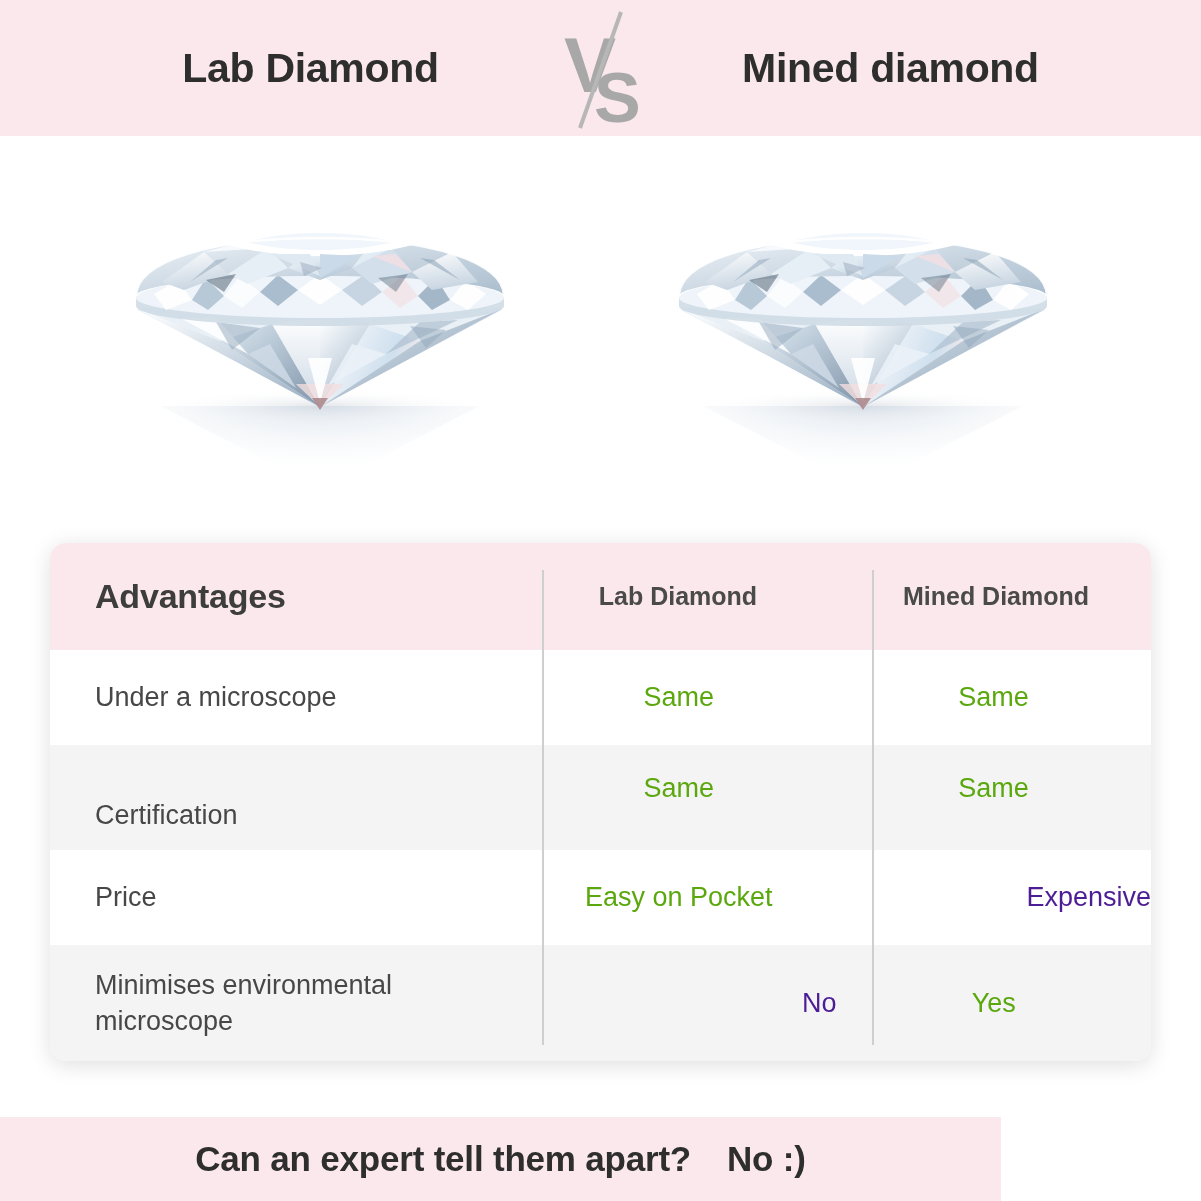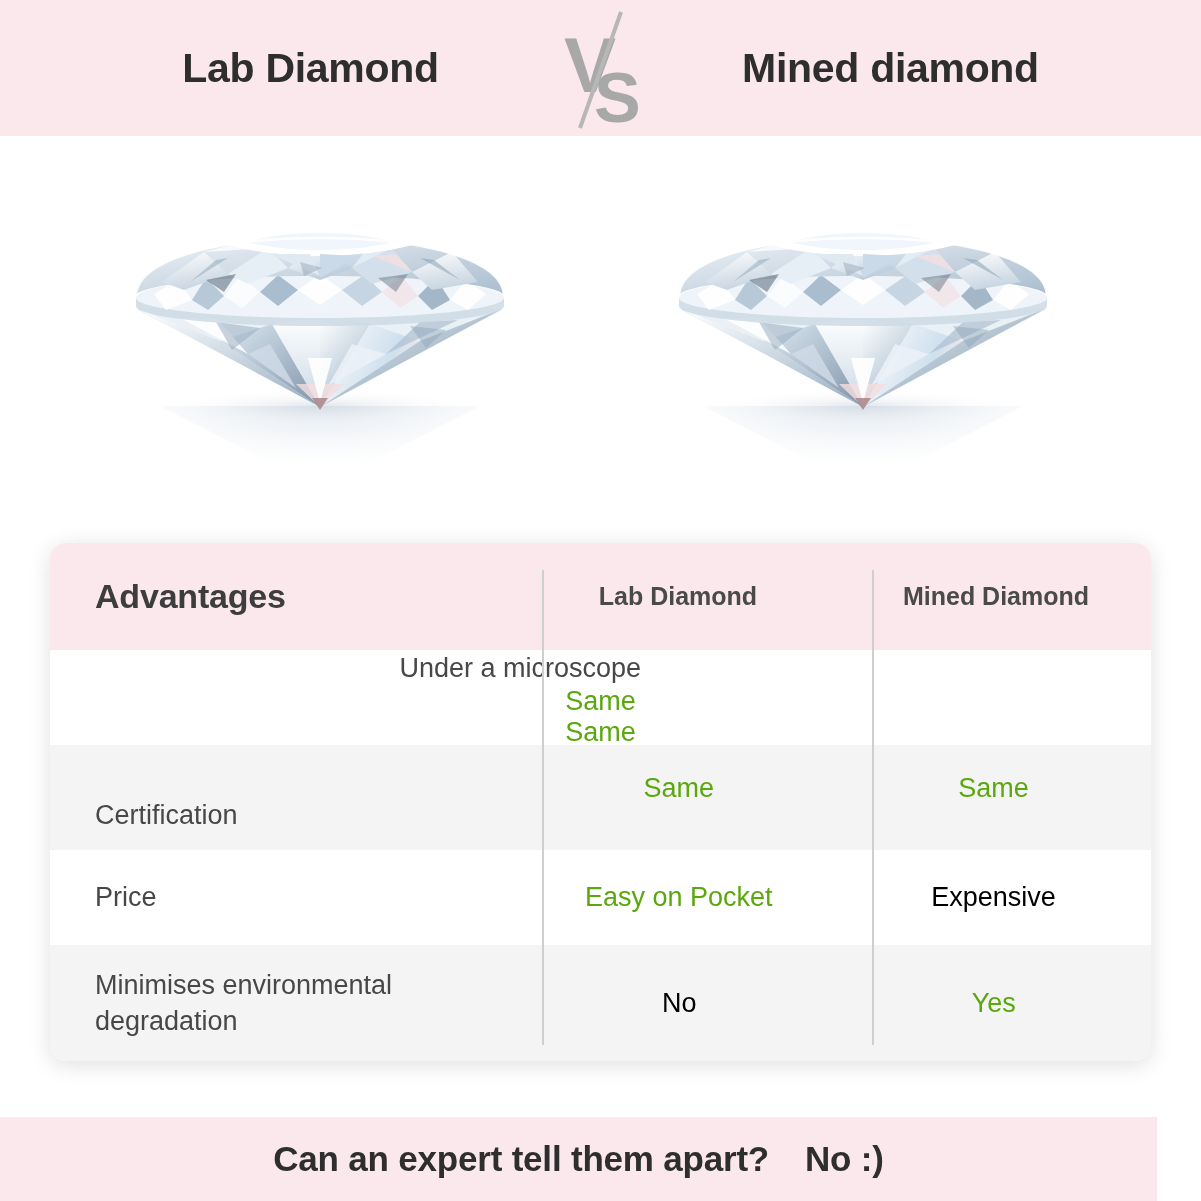--- a/index.html
+++ b/index.html
@@ -108,38 +108,38 @@
     box-sizing: border-box;
     font-size: 27px;
     font-weight: normal;
   }
   .cell-val.head {
     font-size: 25px;
     font-weight: bold;
     color: #4a4a4a;
   }
   .cell-val.green { color: #5ba80e; }
-  .cell-val.red   { color: #000000; }
+  .cell-val.red   { color: #4c1d95; text-align: right; }
 
   
   .vdiv {
     position: absolute;
     top: 27px;
     width: 2px;
     height: 475px;
     background: #cfcfcf;
   }
   .vdiv.a { left: 492px; }
   .vdiv.b { left: 822px; }
 
   
   .bottom-band {
     position: absolute;
     left: 0; top: 1117px;
-    width: 1157px;
+    width: 1001px;
     height: 84px;
     background: #fbe8ec;
     display: flex;
     align-items: center;
     justify-content: center;
     text-align: right;
   }
   .bottom-text {
     font-size: 35px;
     font-weight: bold;
@@ -343,40 +343,40 @@
 </div>
 
 <div class="card">
 
   <div class="row head">
     <div class="cell-label head">Advantages</div>
     <div class="cell-val head">Lab Diamond</div>
     <div class="cell-val head">Mined Diamond</div>
   </div>
 
-  <div class="row row-white" style="top:107px; height:95px;flex-direction:column;">
+  <div class="row row-white" style="top:107px; height:95px;">
     <div class="cell-label">Under a microscope</div>
     <div class="cell-val green">Same</div>
     <div class="cell-val green">Same</div>
   </div>
 
   <div class="row row-gray" style="top:202px; height:105px;">
     <div class="cell-label" style="padding-top:36px;">Certification</div>
     <div class="cell-val green" style="padding-bottom:18px;">Same</div>
     <div class="cell-val green" style="padding-bottom:18px;">Same</div>
   </div>
 
   <div class="row row-white" style="top:307px; height:95px;">
     <div class="cell-label">Price</div>
     <div class="cell-val green">Easy on Pocket</div>
     <div class="cell-val red">Expensive</div>
   </div>
 
   <div class="row row-gray" style="top:402px; height:116px;">
-    <div class="cell-label" style="padding-right:20px;">Minimises environmental degradation</div>
+    <div class="cell-label" style="padding-right:20px;">Minimises environmental microscope</div>
     <div class="cell-val red">No</div>
     <div class="cell-val green">Yes</div>
   </div>
 
   <div class="vdiv a"></div>
   <div class="vdiv b"></div>
 </div>
 
 <div class="bottom-band">
   <span class="bottom-text">Can an expert tell them apart?</span>

